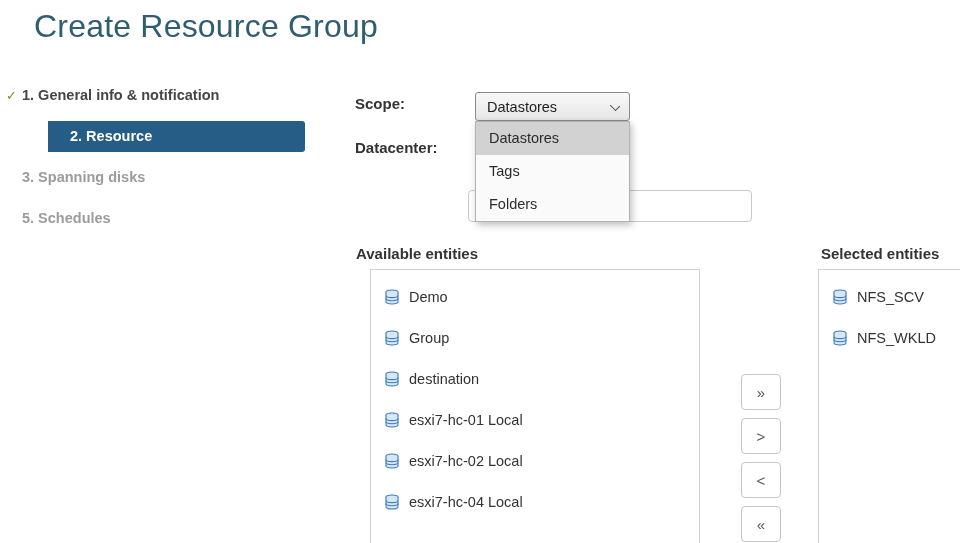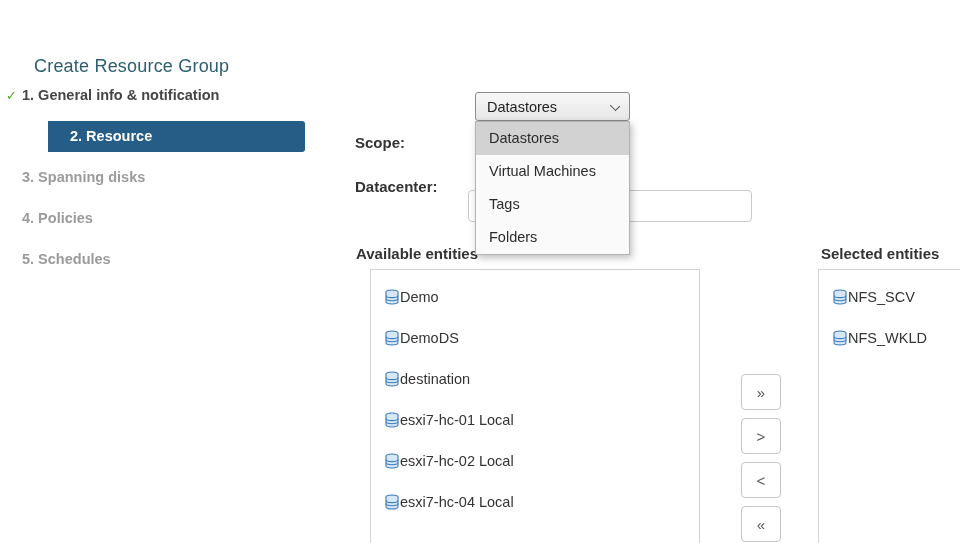--- a/index.html
+++ b/index.html
@@ -7,24 +7,23 @@
   body {
     position: relative;
     background: #ffffff;
     font-family: "Liberation Sans", "DejaVu Sans", sans-serif;
     font-size: 14px;
     color: #333;
   }
 
   .page-title {
     position: absolute; left: 34px; top: 8px;
-    font-size: 18px; font-weight: 400;
+    font-size: 32px; font-weight: 400;
     color: var(--title-color, #2e5e70);
     letter-spacing: 0.2px;
-    margin-top: 48px;
   }
 
   
   .steps { position: absolute; left: 0; top: 80px; width: 305px; }
   .step {
     position: relative;
     height: 31px; line-height: 31px;
     margin-bottom: 10px;
     padding-left: 22px;
     font-size: 14.5px; font-weight: 700;
@@ -41,21 +40,21 @@
   .step.state-done .check { display: inline; }
   .step.state-active {
     background: var(--accent, #255d87);
     color: #ffffff;
     border-radius: 0 3px 3px 0;
     margin-left: 48px;
   }
   .step.state-pending { color: #9b9b9b; }
 
   
-  .field-label { position: absolute; font-size: 15px; font-weight: 700; color: #333; margin-top: 39px; }
+  .field-label { position: absolute; font-size: 15px; font-weight: 700; color: #333; }
   #scope-label { left: 355px; top: 95px; }
   #datacenter-label { left: 355px; top: 139px; }
 
   
   .select-box {
     position: absolute; left: 475px; top: 92px;
     width: 155px; height: 29px;
     border: 1px solid #8a8a8a; border-radius: 3px;
     background: linear-gradient(#f8f8f8, #e6e6e6);
     display: flex; align-items: center;
@@ -109,21 +108,21 @@
     background: #fff;
     border: 1px solid #d2d2d2;
     overflow: hidden;
     padding-top: 6px;
   }
   #available-list { left: 370px; width: 330px; height: 300px; }
   #selected-list  { left: 818px; width: 175px; height: 300px; }
 
   .entity-row {
     display: flex; align-items: center;
-    height: 41px; padding-left: 13px; 
+    height: 41px; padding-left: 13px; gap: 9px;
     font-size: 14.5px; color: #333;
     cursor: pointer;
     white-space: nowrap;
   }
   .entity-row svg { flex: 0 0 auto; }
 
   
   .transfer-col { position: absolute; left: 741px; top: 374px; width: 40px; }
   .transfer-btn {
     display: block;
@@ -148,23 +147,20 @@
     </div>
 
     <div class="step state-active">
       <span>2. Resource</span>
     </div>
 
     <div class="step state-pending">
       <span>3. Spanning disks</span>
     </div>
 
-    <div class="step state-pending">
-      <span>4. Policies</span>
-    </div>
 
     <div class="step state-pending">
       <span>5. Schedules</span>
     </div>
 
   </div>
 
 <div class="field-label" id="scope-label">Scope:</div>
 <div class="select-box">
   <span>Datastores</span>
@@ -174,23 +170,20 @@
 <div class="field-label" id="datacenter-label">Datacenter:</div>
 
 <input class="search-input" type="text" placeholder="Search by entity name" style="">
 
 <div class="dropdown-menu">
 
     <div class="dropdown-option highlighted">
       <span>Datastores</span>
     </div>
 
-    <div class="dropdown-option">
-      <span>Virtual Machines</span>
-    </div>
 
     <div class="dropdown-option">
       <span>Tags</span>
     </div>
 
     <div class="dropdown-option">
       <span>Folders</span>
     </div>
   </div>
 
@@ -205,21 +198,21 @@
       </svg>
       <span>Demo</span>
     </div>
 
     <div class="entity-row">
       <svg width="16" height="16" viewBox="0 0 16 16">
         <ellipse cx="8" cy="3.2" rx="6" ry="2.2" fill="#d6e7f7" stroke="#3e7cb8" stroke-width="1.1"></ellipse>
         <path d="M2 3.2 v9.6 c0 1.2 2.7 2.2 6 2.2 s6 -1 6 -2.2 V3.2" fill="#d6e7f7" stroke="#3e7cb8" stroke-width="1.1"></path>
         <path d="M2 6.4 c0 1.2 2.7 2.2 6 2.2 s6 -1 6 -2.2 M2 9.6 c0 1.2 2.7 2.2 6 2.2 s6 -1 6 -2.2" fill="none" stroke="#3e7cb8" stroke-width="1.1"></path>
       </svg>
-      <span>DemoDS</span>
+      <span>Group</span>
     </div>
 
     <div class="entity-row">
       <svg width="16" height="16" viewBox="0 0 16 16">
         <ellipse cx="8" cy="3.2" rx="6" ry="2.2" fill="#d6e7f7" stroke="#3e7cb8" stroke-width="1.1"></ellipse>
         <path d="M2 3.2 v9.6 c0 1.2 2.7 2.2 6 2.2 s6 -1 6 -2.2 V3.2" fill="#d6e7f7" stroke="#3e7cb8" stroke-width="1.1"></path>
         <path d="M2 6.4 c0 1.2 2.7 2.2 6 2.2 s6 -1 6 -2.2 M2 9.6 c0 1.2 2.7 2.2 6 2.2 s6 -1 6 -2.2" fill="none" stroke="#3e7cb8" stroke-width="1.1"></path>
       </svg>
       <span>destination</span>
     </div>

